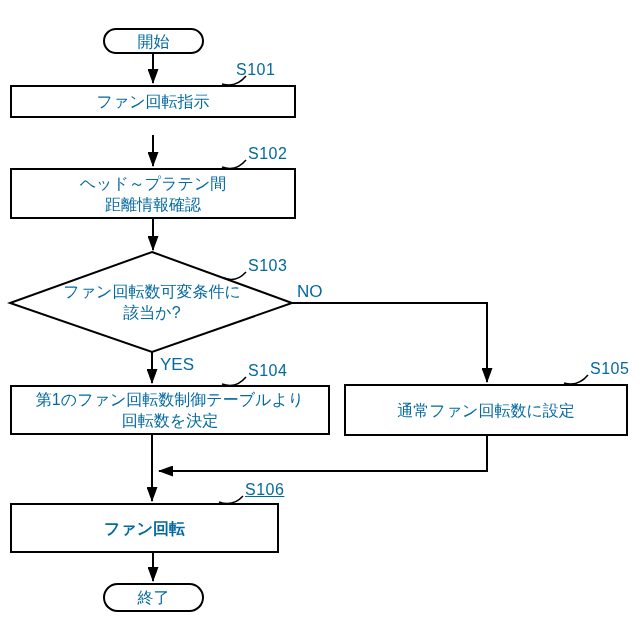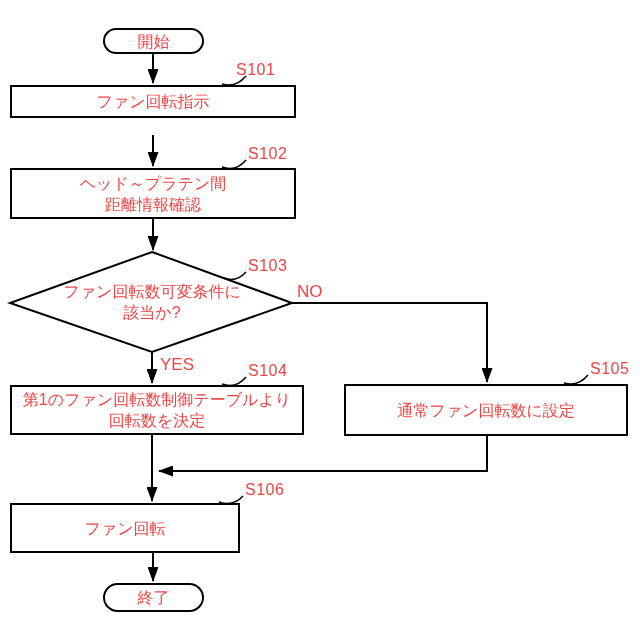--- a/index.html
+++ b/index.html
@@ -1,21 +1,21 @@
 <!DOCTYPE html>
 <html><head>
 <meta charset="utf-8">
 <style>
   html,body { margin:0; padding:0; }
   .canvas {
     position:relative;
     width:640px; height:640px;
     background:#ffffff;
     font-family:"Liberation Sans", sans-serif;
-    color:#ef4444;
+    color:#0369a1;
     overflow:hidden;
   }
   .layer { position:absolute; left:0; top:0; }
   .node {
     position:absolute;
     box-sizing:border-box;
     border:2px solid #000000;
     background:#ffffff;
     display:flex;
     flex-direction:column;
@@ -95,33 +95,33 @@
 
   <div class="diamond-text" style="left:30px; top:281px; width:244px; height:42px;">
     <span>ファン回転数可変条件に</span>
     <span>該当か?</span>
   </div>
   <div class="steplabel" style="left:248px; top:257px;">S103</div>
 
   <div class="branchlabel" style="left:297px; top:282px;">NO</div>
   <div class="branchlabel" style="left:160px; top:355px;">YES</div>
 
-  <div class="node" style="left:10px; top:385px; width:294px; height:50px;">
+  <div class="node" style="left:10px; top:385px; width:320px; height:50px;">
     <span>第1のファン回転数制御テーブルより</span>
     <span>回転数を決定</span>
   </div>
   <div class="steplabel" style="left:248px; top:362px;">S104</div>
 
   <div class="node" style="left:344px; top:384px; width:284px; height:52px;">
     <span>通常ファン回転数に設定</span>
   </div>
   <div class="steplabel" style="left:590px; top:360px;">S105</div>
 
-  <div class="node" style="left:10px; top:503px; width:230px; height:50px;">
+  <div class="node" style="left:10px; top:503px; width:269px; height:50px;font-weight:bold;">
     <span>ファン回転</span>
   </div>
-  <div class="steplabel" style="left:245px; top:481px;">S106</div>
+  <div class="steplabel" style="left:245px; top:481px;text-decoration:underline;">S106</div>
 
   <div class="node terminal" style="left:103px; top:583px; width:101px; height:29px;">
     <span>終了</span>
   </div>
 
 </div>
 
 </body></html>

